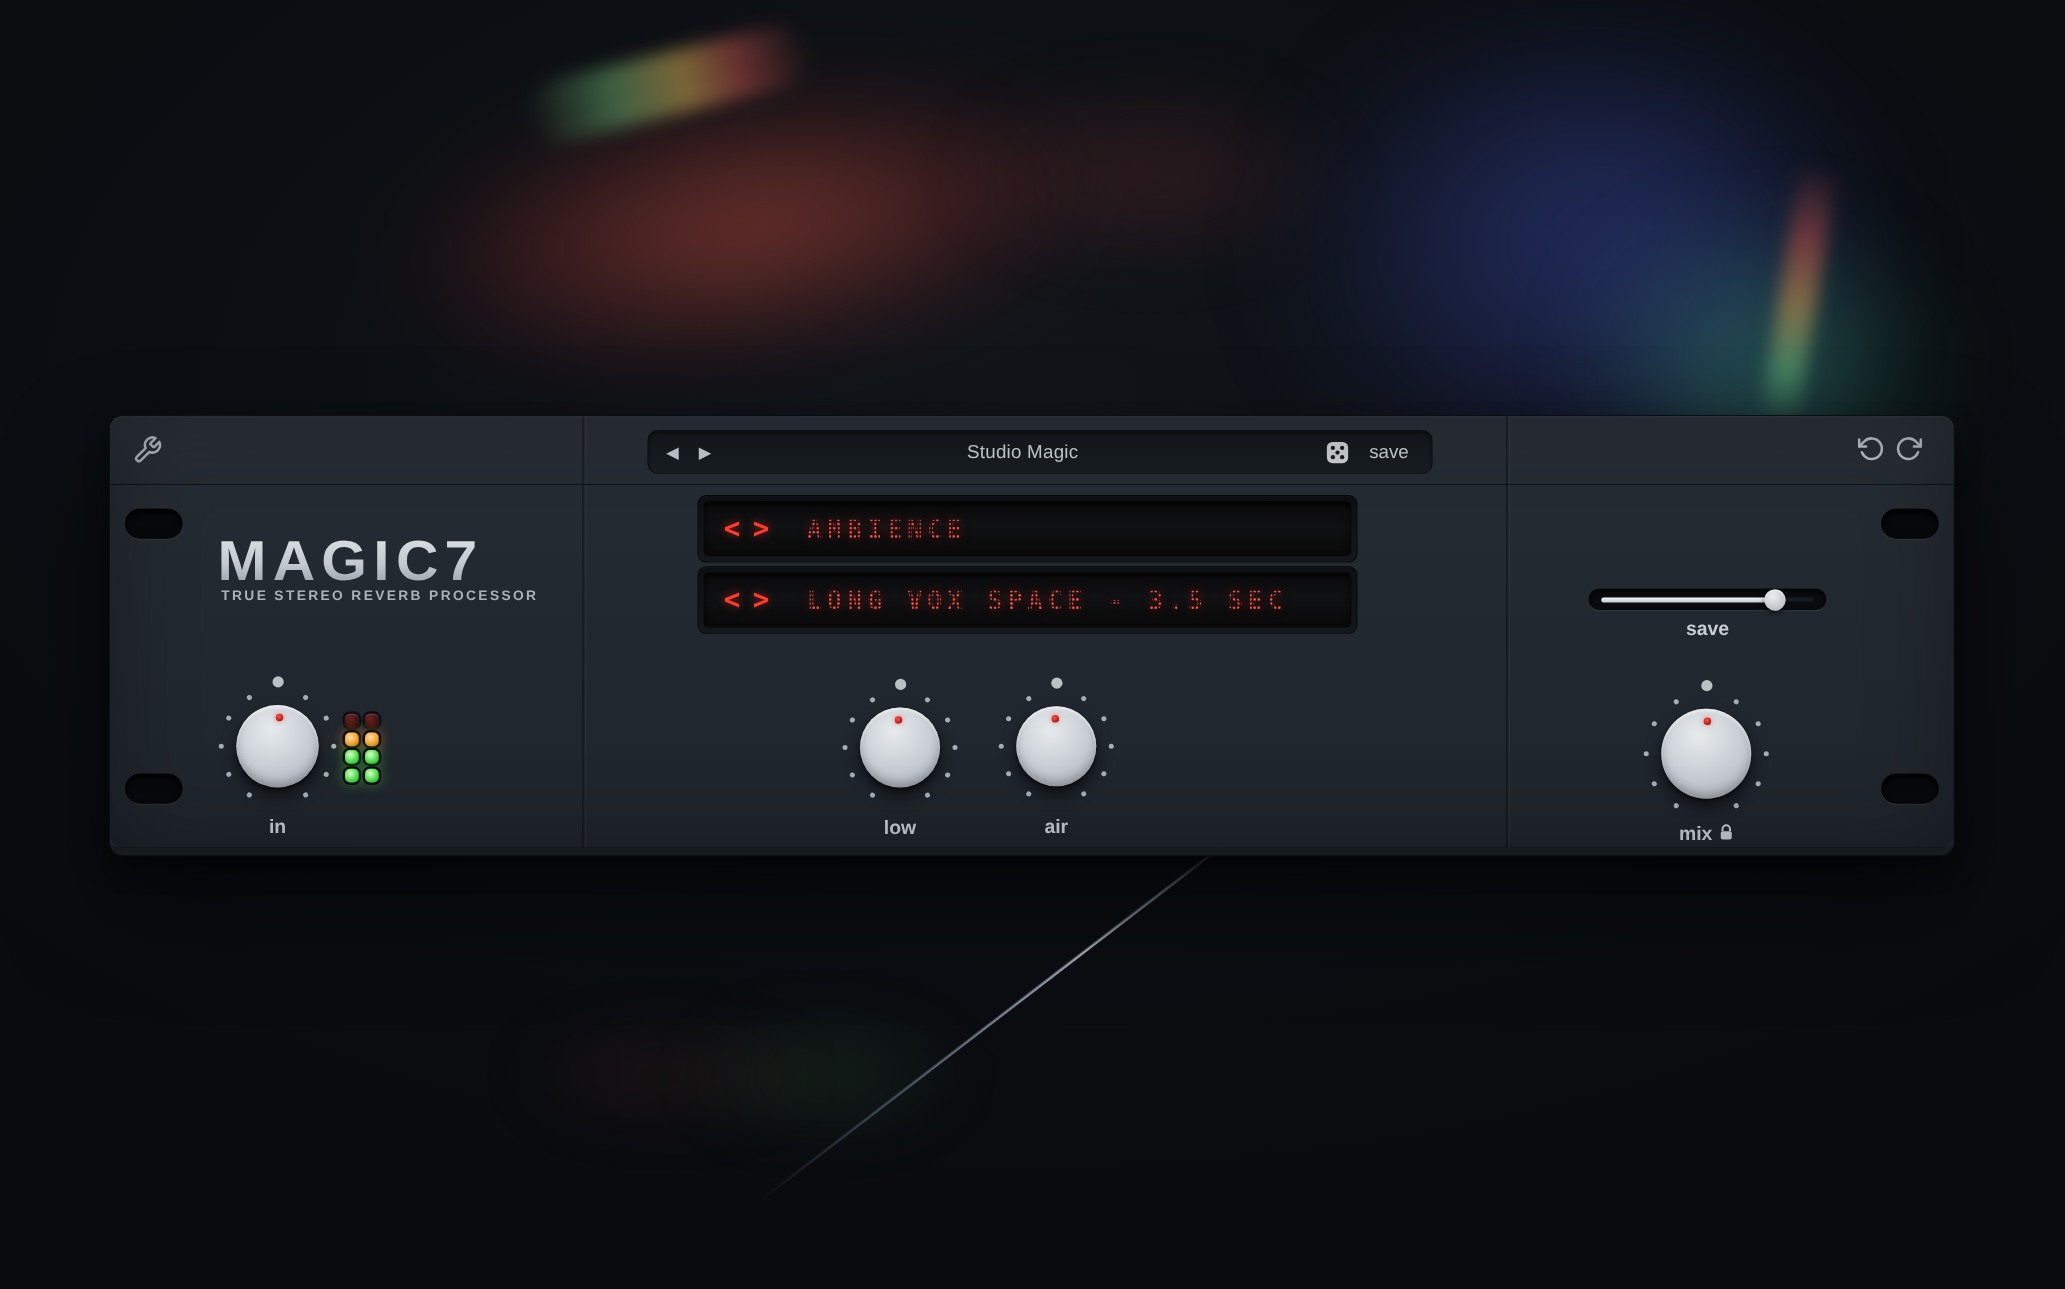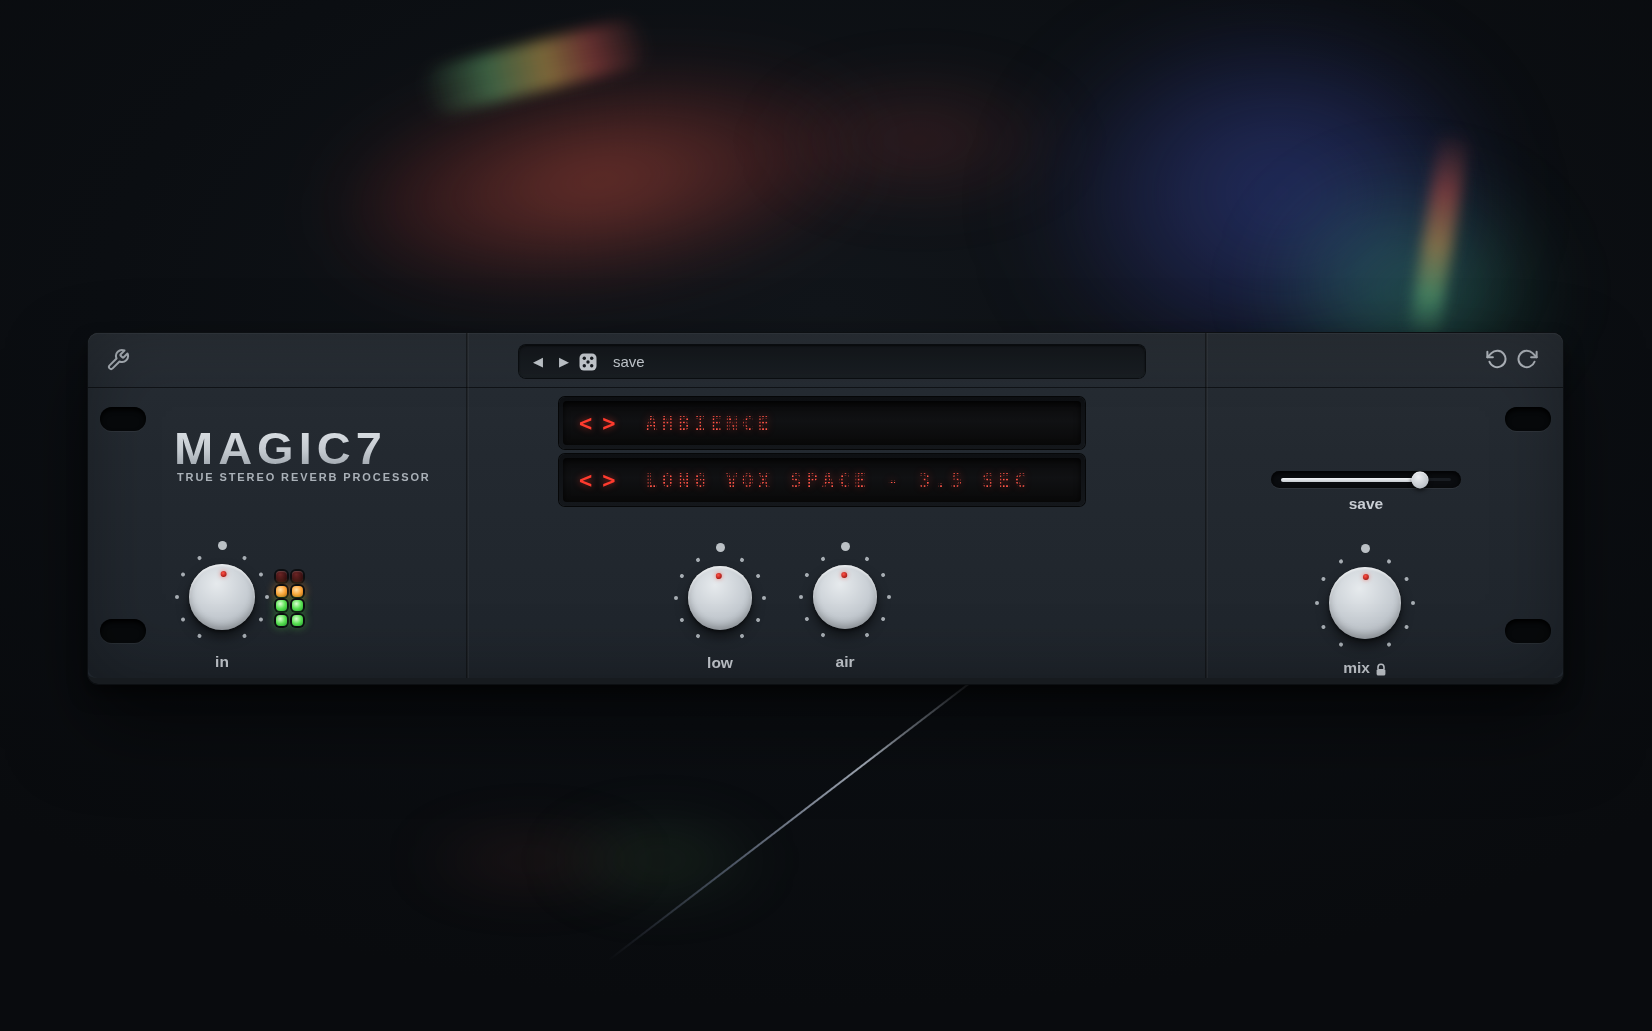--- a/index.html
+++ b/index.html
@@ -90,21 +90,21 @@
     background:#b6bcc2;opacity:.9;}
   .tick.big{width:9px;height:9px;margin:-4.5px;background:#ccd1d6;}
   .knob{position:relative;border-radius:50%;cursor:pointer;
     background:radial-gradient(circle at 42% 30%, #e6eaed, #c6ccd2 55%, #a8afb6 100%);
     box-shadow:0 7px 12px rgba(0,0,0,.5), 0 2px 3px rgba(0,0,0,.4),
                inset 0 2px 2px rgba(255,255,255,.55), inset 0 -4px 7px rgba(0,0,0,.22);}
   .indicator{position:absolute;inset:0;}
   .indicator::after{content:"";position:absolute;left:calc(50% - 3px);top:7px;width:6px;height:6px;border-radius:50%;
     background:radial-gradient(circle at 40% 35%, #ff5247, #a51712 75%);
     box-shadow:0 0 4px rgba(255,45,30,.55);}
-  .knob-label{margin-top:8px;font-size:15.5px;font-weight:700;color:#c9ced4;display:flex;align-items:flex-end;gap:5px;}
+  .knob-label{margin-top:8px;font-size:15.5px;font-weight:700;color:#c9ced4;display:flex;align-items:flex-start;gap:5px;}
   
   .meter{position:absolute;left:188px;top:238px;display:grid;grid-template-columns:repeat(2,11px);
     gap:3.5px 5px;}
   .led{width:11px;height:11px;border-radius:4px;box-shadow:0 0 0 2px #0c0e11, inset 0 1px 1px rgba(255,255,255,.15);}
   .led-red{background:radial-gradient(circle at 38% 32%, #6b2424, #2e0d0f 75%);}
   .led-orange.lit{background:radial-gradient(circle at 40% 35%, #ffe0a8, #ffa53a 50%, #b55f0e 100%);
     box-shadow:0 0 0 2px #0c0e11, 0 0 9px 2px rgba(255,150,40,.45);}
   .led-green.lit{background:radial-gradient(circle at 40% 35%, #dcffd4, #5ce455 50%, #1f9e2c 100%);
     box-shadow:0 0 0 2px #0c0e11, 0 0 9px 2px rgba(85,220,75,.40);}
   
@@ -141,20 +141,21 @@
     <div class="topbar">
       <div class="wrench" title="">
         <svg width="24" height="24" viewBox="0 0 24 24" fill="none" stroke="#aeb5bc" stroke-width="2" stroke-linecap="round" stroke-linejoin="round">
           <path d="M14.7 6.3a1 1 0 0 0 0 1.4l1.6 1.6a1 1 0 0 0 1.4 0l3.77-3.77a6 6 0 0 1-7.94 7.94l-6.91 6.91a2.12 2.12 0 0 1-3-3l6.91-6.91a6 6 0 0 1 7.94-7.94l-3.76 3.76z"></path>
         </svg>
       </div>
 
       <div class="presetbar">
         <span class="navtri first">◀</span>
         <span class="navtri">▶</span>
+        <span class="preset-title">Studio Magic</span>
         <span class="dicebtn">
           <svg width="22" height="22" viewBox="0 0 22 22">
             <rect x="2.5" y="2.5" width="17" height="17" rx="4.5" fill="#c9ced3"></rect>
             <circle cx="7.3" cy="7.3" r="1.7" fill="#171b20"></circle>
             <circle cx="14.7" cy="7.3" r="1.7" fill="#171b20"></circle>
             <circle cx="11" cy="11" r="1.7" fill="#171b20"></circle>
             <circle cx="7.3" cy="14.7" r="1.7" fill="#171b20"></circle>
             <circle cx="14.7" cy="14.7" r="1.7" fill="#171b20"></circle>
           </svg>
         </span>

